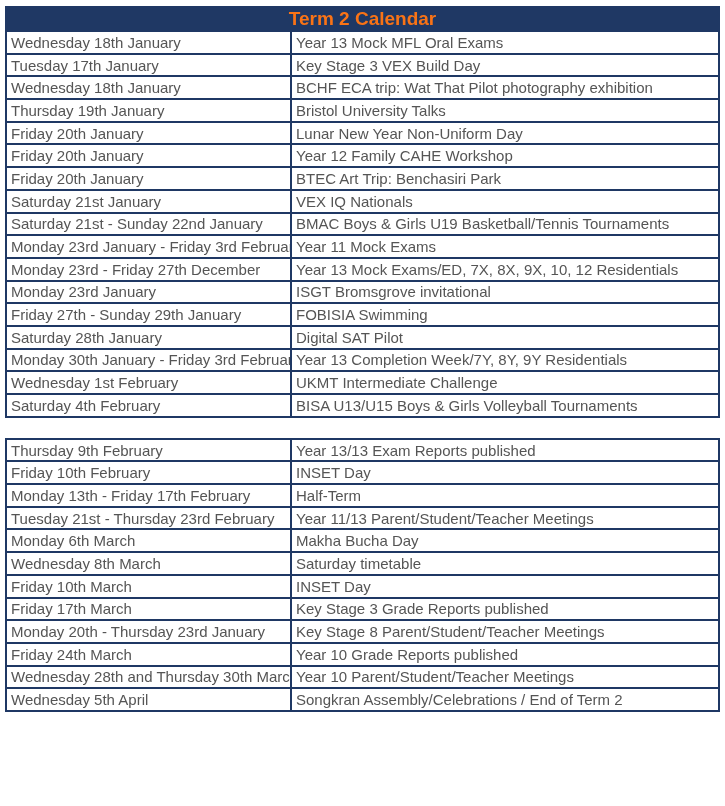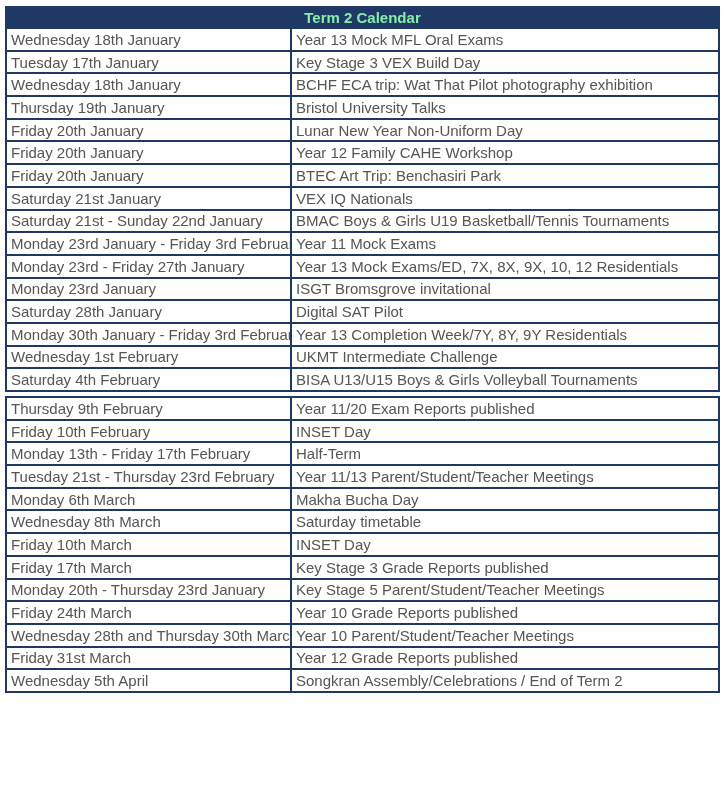--- a/index.html
+++ b/index.html
@@ -18,38 +18,38 @@
   }
   table.cal {
     border-collapse: collapse;
     width: 715px;
     table-layout: fixed;
     font-size: 15px;
   }
   table.cal col.date-col { width: 285px; }
   table.cal th.cal-title {
     background: var(--navy);
-    color: #86efac;
+    color: #f97316;
     font-weight: bold;
-    font-size: 15px;
+    font-size: 19px;
     height: 19px;
     text-align: center;
     border: 2px solid var(--navy);
     padding: 0;
   }
   table.cal td {
     border: 2px solid var(--navy);
     height: 20.7px;
     padding: 0 2px 0 4px;
     color: var(--ink);
     white-space: nowrap;
     overflow: hidden;
     vertical-align: middle;
   }
-  table.cal.second { margin-top: 4px; }
+  table.cal.second { margin-top: 20px; }
 </style>
 </head>
 <body style="background: rgb(255, 255, 255);">
 
 <div class="page">
 
   <table class="cal first">
     <colgroup>
         <col class="date-col">
         <col class="event-col">
@@ -94,26 +94,30 @@
         </tr>
         <tr>
           <td>Saturday 21st - Sunday 22nd January</td>
           <td>BMAC Boys &amp; Girls U19 Basketball/Tennis Tournaments</td>
         </tr>
         <tr>
           <td>Monday 23rd January - Friday 3rd February</td>
           <td>Year 11 Mock Exams</td>
         </tr>
         <tr>
-          <td>Monday 23rd - Friday 27th January</td>
+          <td>Monday 23rd - Friday 27th December</td>
           <td>Year 13 Mock Exams/ED, 7X, 8X, 9X, 10, 12 Residentials</td>
         </tr>
         <tr>
           <td>Monday 23rd January</td>
           <td>ISGT Bromsgrove invitational</td>
+        </tr>
+        <tr>
+          <td>Friday 27th - Sunday 29th January</td>
+          <td>FOBISIA Swimming</td>
         </tr>
         <tr>
           <td>Saturday 28th January</td>
           <td>Digital SAT Pilot</td>
         </tr>
         <tr>
           <td>Monday 30th January - Friday 3rd February</td>
           <td>Year 13 Completion Week/7Y, 8Y, 9Y Residentials</td>
         </tr>
         <tr>
@@ -128,21 +132,21 @@
   </table>
 
   <table class="cal second">
     <colgroup>
         <col class="date-col">
         <col class="event-col">
       </colgroup>
     <tbody>
         <tr>
           <td>Thursday 9th February</td>
-          <td>Year 11/20 Exam Reports published</td>
+          <td>Year 13/13 Exam Reports published</td>
         </tr>
         <tr>
           <td>Friday 10th February</td>
           <td>INSET Day</td>
         </tr>
         <tr>
           <td>Monday 13th - Friday 17th February</td>
           <td>Half-Term</td>
         </tr>
         <tr>
@@ -160,33 +164,29 @@
         <tr>
           <td>Friday 10th March</td>
           <td>INSET Day</td>
         </tr>
         <tr>
           <td>Friday 17th March</td>
           <td>Key Stage 3 Grade Reports published</td>
         </tr>
         <tr>
           <td>Monday 20th - Thursday 23rd January</td>
-          <td>Key Stage 5 Parent/Student/Teacher Meetings</td>
+          <td>Key Stage 8 Parent/Student/Teacher Meetings</td>
         </tr>
         <tr>
           <td>Friday 24th March</td>
           <td>Year 10 Grade Reports published</td>
         </tr>
         <tr>
           <td>Wednesday 28th and Thursday 30th March</td>
           <td>Year 10 Parent/Student/Teacher Meetings</td>
-        </tr>
-        <tr>
-          <td>Friday 31st March</td>
-          <td>Year 12 Grade Reports published</td>
         </tr>
         <tr>
           <td>Wednesday 5th April</td>
           <td>Songkran Assembly/Celebrations / End of Term 2</td>
         </tr>
       </tbody>
   </table>
 
 </div>
 

